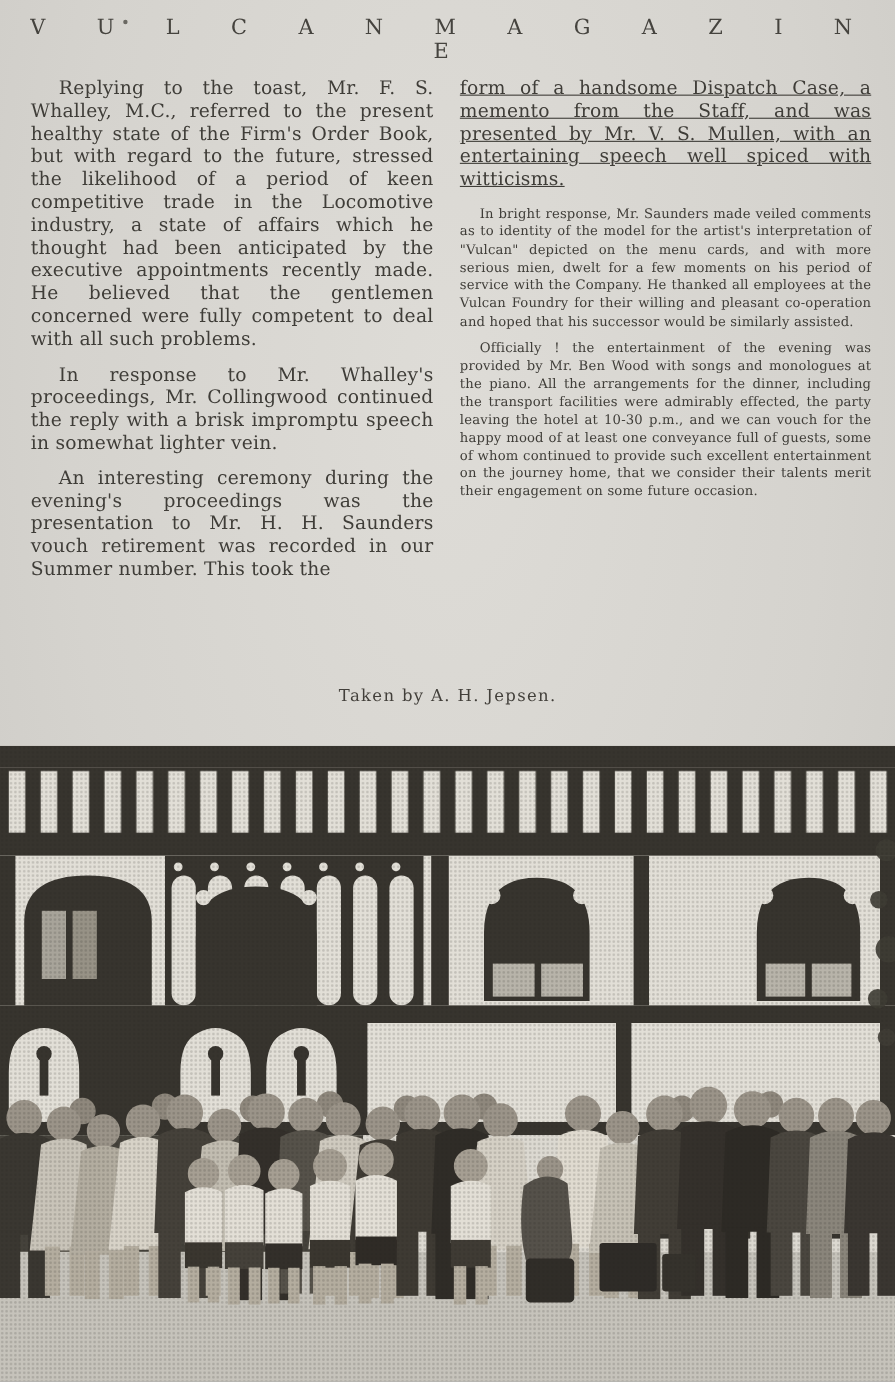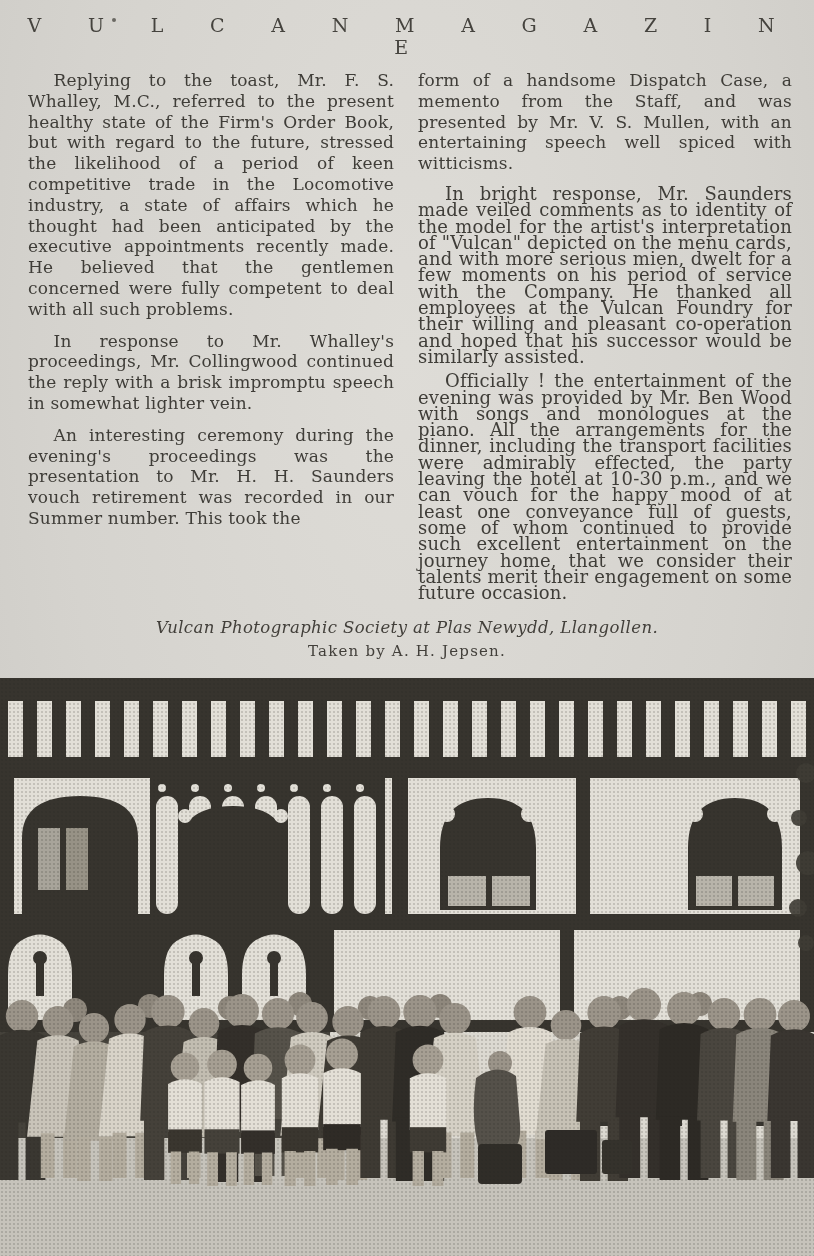--- a/index.html
+++ b/index.html
@@ -13,22 +13,22 @@
   .masthead{
     position:absolute;top:14px;left:0;right:0;text-align:center;
     font-size:19px;letter-spacing:0.62em;word-spacing:0.9em;color:#45433e;
     font-family:"DejaVu Serif", serif;
   }
   .cols{position:absolute;top:70px;left:28px;width:764px;display:flex;gap:24px;}
   .col-left{width:372px;}
   .col-right{width:380px;}
   .para-lg{margin:0 0 11px 0;text-indent:1.5em;font-size:17px;line-height:20.8px;
     text-align:justify;letter-spacing:0.2px;}
-  .no-indent{text-indent:0;}
-  .para-sm{margin:0 0 8px 0;text-indent:1.5em;font-size:18px;line-height:16.3px;
+  .no-indent{text-indent:0;text-decoration:underline;}
+  .para-sm{margin:0 0 8px 0;text-indent:1.5em;font-size:12px;line-height:16.3px;
     text-align:justify;letter-spacing:0.15px;}
   .col-right .lead{margin-bottom:12px;}
   .caption{position:absolute;top:618px;left:0;right:0;text-align:center;color:#423f3a;}
   .caption-main{font-style:italic;font-size:16.5px;letter-spacing:0.4px;}
   .caption-sub{font-size:15px;margin-top:5px;letter-spacing:1.2px;}
   .photo{position:absolute;top:678px;left:0;width:814px;height:578px;}
   .photo svg{display:block;}
   .halftone{
     position:absolute;top:678px;left:0;width:814px;height:578px;pointer-events:none;
     background-image:radial-gradient(rgba(35,33,30,0.16) 1px, rgba(0,0,0,0) 1.3px);
@@ -53,21 +53,20 @@
     <div class="col-right">
       <p class="para-lg no-indent lead">form of a handsome Dispatch Case, a memento from the Staff, and was presented by Mr. V. S. Mullen, with an entertaining speech well spiced with witticisms.</p>
       <div>
           <p class="para-sm">In bright response, Mr. Saunders made veiled comments as to identity of the model for the artist's interpretation of "Vulcan" depicted on the menu cards, and with more serious mien, dwelt for a few moments on his period of service with the Company. He thanked all employees at the Vulcan Foundry for their willing and pleasant co-operation and hoped that his successor would be similarly assisted.</p>
           <p class="para-sm">Officially ! the entertainment of the evening was provided by Mr. Ben Wood with songs and monologues at the piano. All the arrangements for the dinner, including the transport facilities were admirably effected, the party leaving the hotel at 10-30 p.m., and we can vouch for the happy mood of at least one conveyance full of guests, some of whom continued to provide such excellent entertainment on the journey home, that we consider their talents merit their engagement on some future occasion.</p>
         </div>
     </div>
   </div>
 
   <div class="caption">
-    <div class="caption-main">Vulcan Photographic Society at Plas Newydd, Llangollen.</div>
     <div class="caption-sub">Taken by A. H. Jepsen.</div>
   </div>
 
   <div class="photo">
     <svg width="814" height="578" viewBox="0 0 814 578" xmlns="http://www.w3.org/2000/svg">
       <defs>
         <pattern id="studs" x="0" y="20" width="29" height="62" patternUnits="userSpaceOnUse">
           <rect width="29" height="62" fill="#37342e"></rect>
           <rect x="8" y="3" width="15" height="56" fill="#e2dfd7"></rect>
         </pattern>

